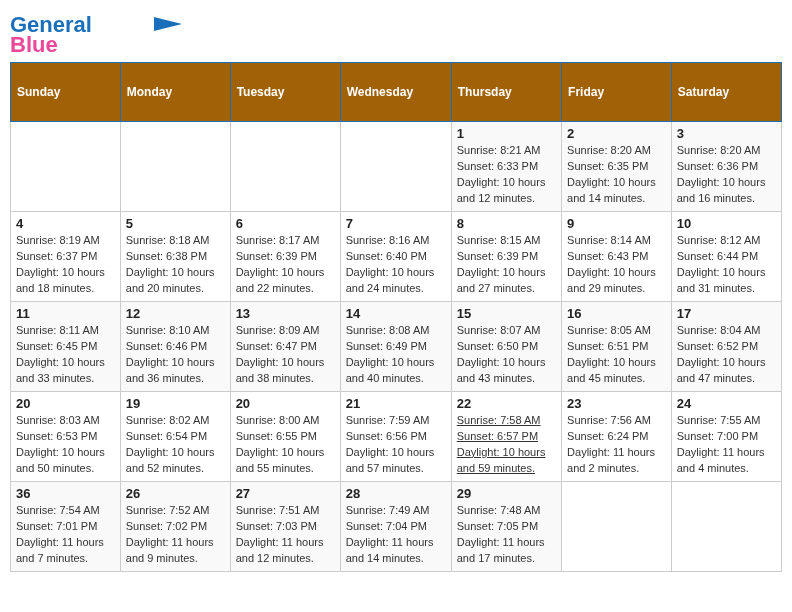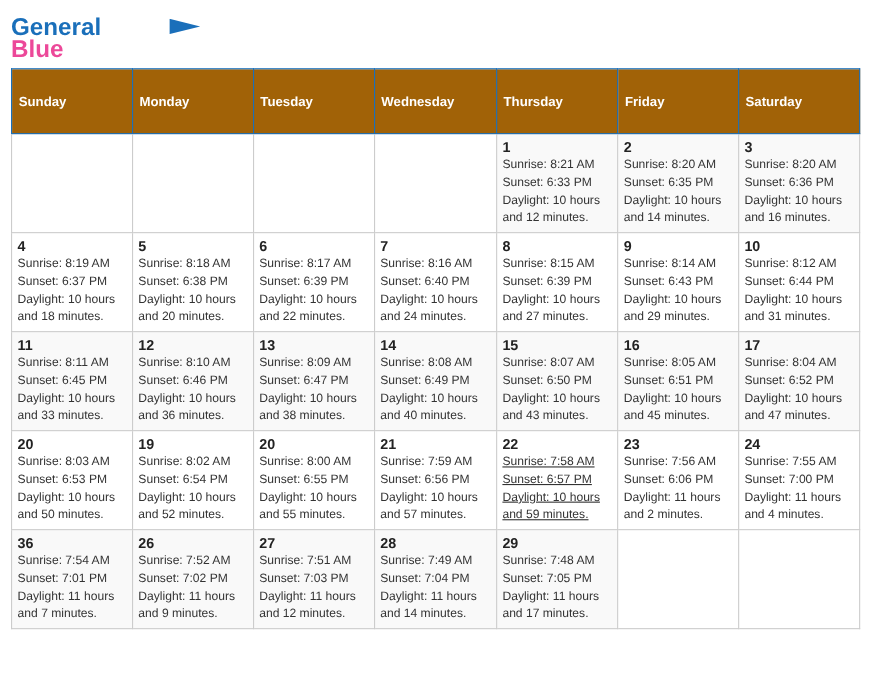--- a/index.html
+++ b/index.html
@@ -284,21 +284,21 @@
         <td>
           <span class="day-num">22</span>
           <div class="day-info" style="white-space: pre-line; text-decoration: underline;">Sunrise: 7:58 AM
 Sunset: 6:57 PM
 Daylight: 10 hours
 and 59 minutes.</div>
         </td>
         <td>
           <span class="day-num">23</span>
           <div class="day-info" style="white-space: pre-line;">Sunrise: 7:56 AM
-Sunset: 6:06 PM
+Sunset: 6:24 PM
 Daylight: 11 hours
 and 2 minutes.</div>
         </td>
         <td>
           <span class="day-num">24</span>
           <div class="day-info" style="white-space: pre-line;">Sunrise: 7:55 AM
 Sunset: 7:00 PM
 Daylight: 11 hours
 and 4 minutes.</div>
         </td>

